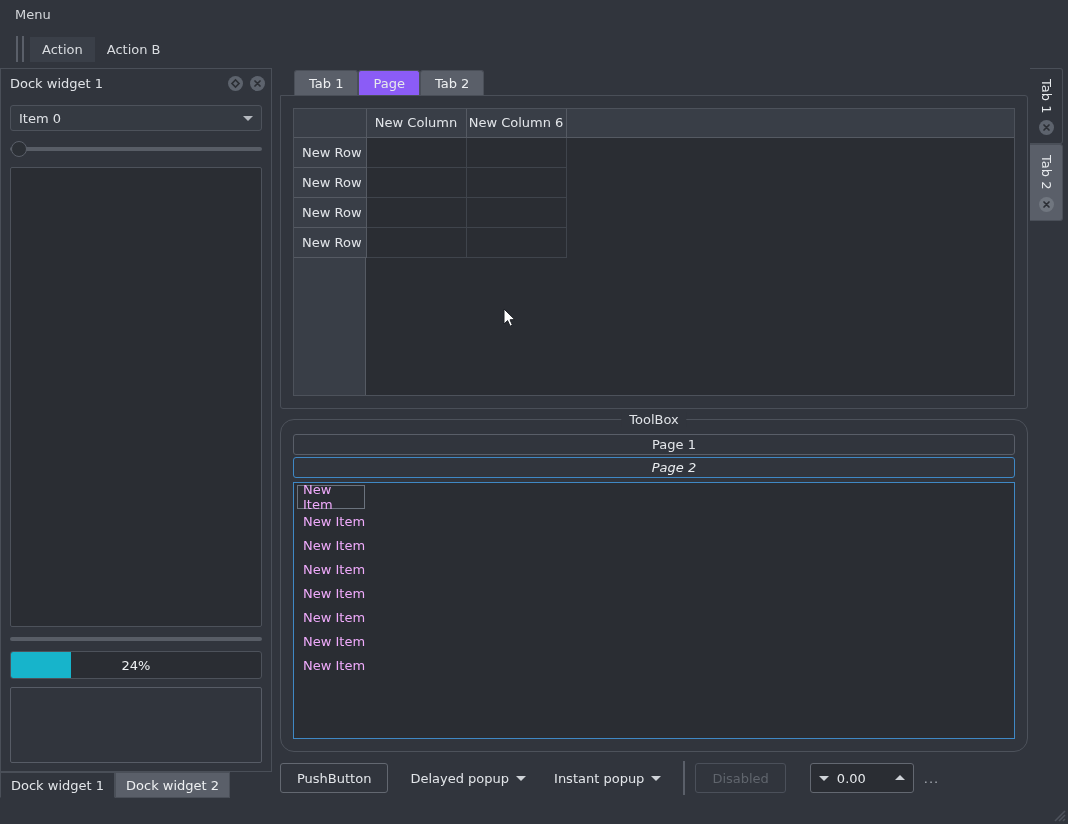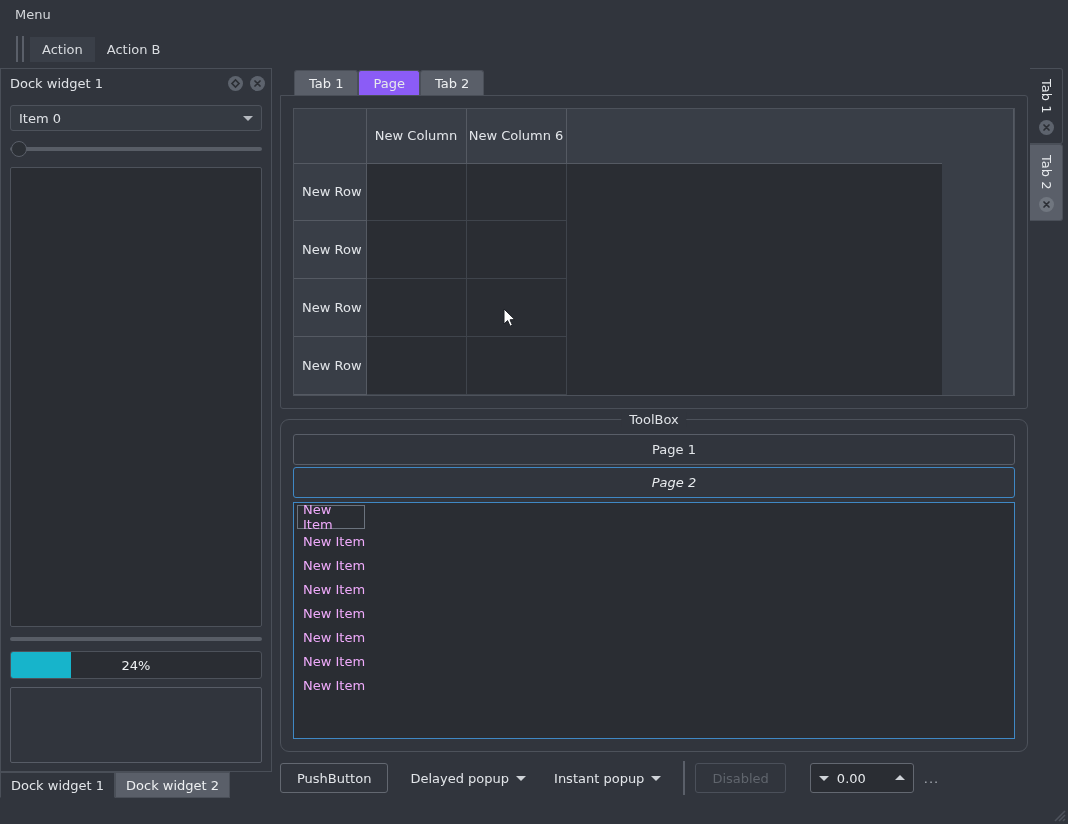--- a/index.html
+++ b/index.html
@@ -142,21 +142,21 @@
   .tab.unsel { background: #5a5f69; color: #eef0f2; margin-bottom: 0px; }
   .tab.sel { background: #8b5cf6; color: #e6e9ec; }
   #tabpane {
     flex: 1; border: 1px solid #4a4f58; border-radius: 0 3px 3px 3px;
     background: #31353d; padding: 12px 12px 12px 12px;
     display: flex;
   }
   
   .tablewrap {
     flex: 1; border: 1px solid #4d525b; background: #2a2d33;
-    display: flex; flex-direction: row; overflow: hidden;
+    display: flex; flex-direction: column; overflow: hidden;
   }
   table.qtable { border-collapse: collapse; width: 100%; table-layout: fixed; }
   table.qtable th.corner {
     width: 72px; height: 28px; background: #393e47;
     border-right: 1px solid #555a63; border-bottom: 1px solid #555a63;
   }
   table.qtable th.colhead {
     width: 100px; height: 28px; background: #393e47;
     border-right: 1px solid #555a63; border-bottom: 1px solid #555a63;
     font-weight: normal; font-size: 13px; color: #e2e5e9;
@@ -174,30 +174,30 @@
     height: 30px; background: #2a2d33;
     border-right: 1px solid #3f444c; border-bottom: 1px solid #3f444c;
   }
   table.qtable td.blank { background: #2a2d33; }
   .tbl-tail { flex: 1; display: flex; }
   .tbl-tail .col-a { width: 72px; background: #393e47; border-right: 1px solid #555a63; }
   .tbl-tail .col-b { flex: 1; background: #2a2d33; }
 
   
   #toolboxgroup {
-    flex: 1; border: 1px solid #4d525b; border-radius: 9px;
+    flex: 1; border: 1px solid #4d525b; border-radius: 14px;
     position: relative; padding: 14px 12px 12px 12px;
     display: flex; flex-direction: column; min-height: 0;
   }
   #toolboxgroup > .gtitle {
     position: absolute; top: -8px; left: 50%; transform: translateX(-50%);
     background: #31353d; padding: 0 8px; font-size: 13px; color: #dfe2e6;
   }
   .tbpage {
-    height: 31px; display: flex; align-items: center; justify-content: center;
+    height: 21px; display: flex; align-items: center; justify-content: center;
     font-size: 13px; border-radius: 3px; margin-bottom: 2px; padding-left: 40px;
   }
   .tbpage.p1 { border: 1px solid #595e68; color: #e2e5e9; background: #31353d; }
   .tbpage.p2 { border: 1px solid #3f88c5; color: #e9ecef; background: #31353d; font-style: italic; }
   .listwrap {
     flex: 1; min-height: 0; margin-top: 2px;
     border: 1px solid #3f88c5; background: #2a2d33;
     padding: 2px 0 0 0; overflow: hidden;
   }
   .litem {

